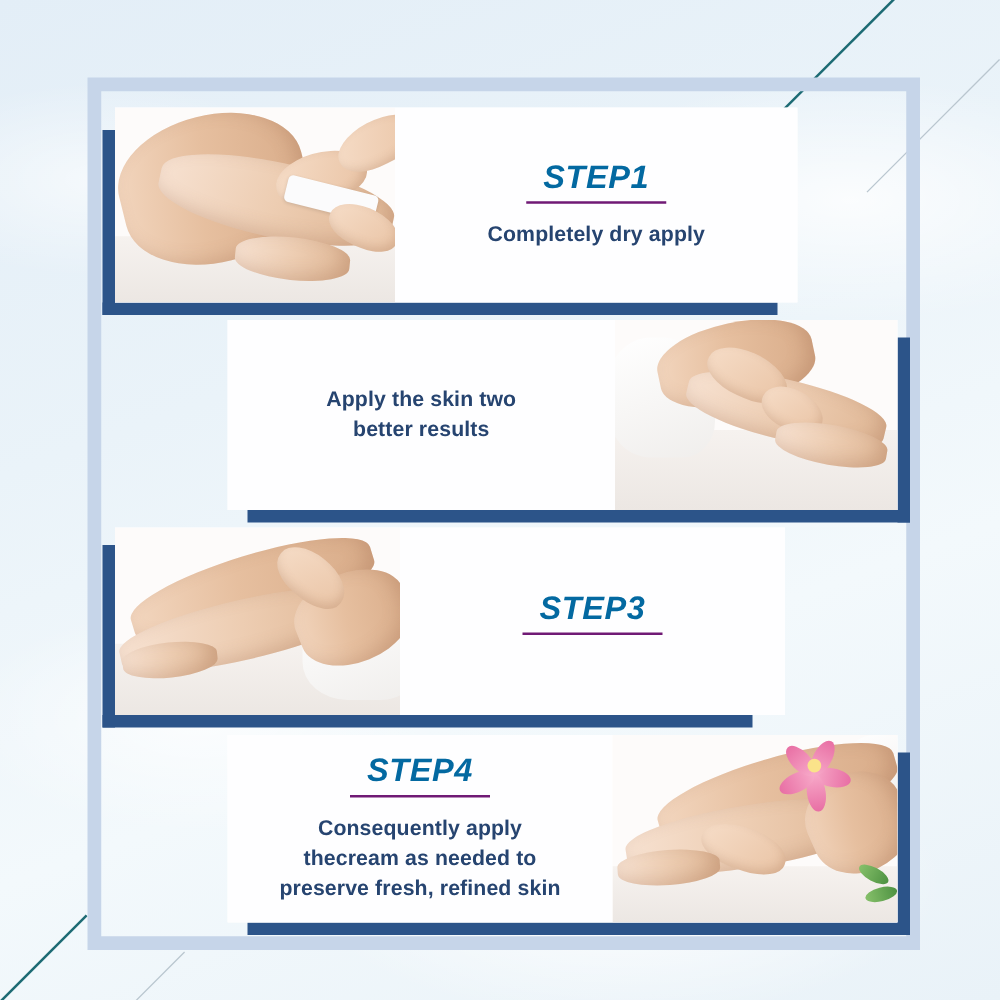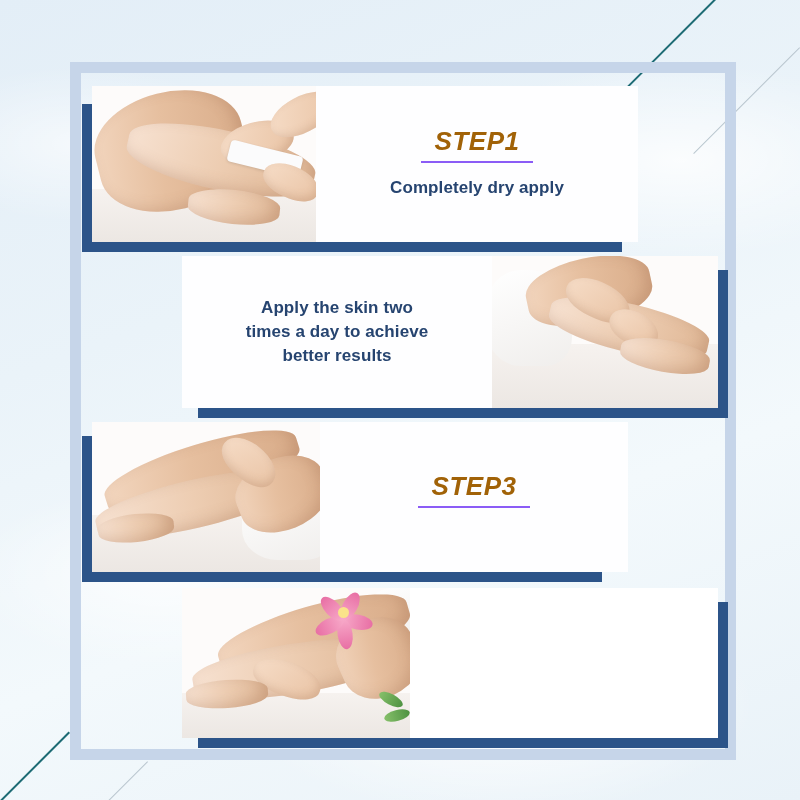--- a/index.html
+++ b/index.html
@@ -31,23 +31,23 @@
 
   
   .row{position:absolute;}
   .accent{position:absolute;background:#2c5489;}
   .card{position:absolute;background:#ffffff;overflow:hidden;display:flex;}
   .photo{flex:0 0 auto;position:relative;overflow:hidden;background:#fdfbfa;}
   .panel{flex:1 1 auto;display:flex;flex-direction:column;align-items:center;
     justify-content:center;background:#fefeff;padding:6px 10px;box-sizing:border-box;}
 
   .step-title{
-    font-size:26px;font-weight:bold;font-style:italic;color:#a16207;
+    font-size:26px;font-weight:bold;font-style:italic;color:#0369a1;
     letter-spacing:.5px;line-height:1;padding:0 14px 7px 14px;
-    border-bottom:2px solid #8b5cf6;margin-bottom:13px;
+    border-bottom:2px solid #701a75;margin-bottom:13px;
   }
   .step-text{
     font-size:17px;font-weight:bold;color:#264470;text-align:center;
     line-height:1.42;letter-spacing:.1px;
   }
 
   
   .sheet{position:absolute;left:0;right:0;bottom:0;height:34%;
     background:linear-gradient(180deg,#f6f2ef 0%,#ece7e3 100%);}
   .leg{position:absolute;border-radius:50%/40%;
@@ -107,21 +107,20 @@
 </div>
 
 <div class="row" style="left:182px;top:256px;width:546px;height:162px;">
   <div class="accent" style="left:536px;top:14px;width:10px;height:148px;"></div>
   <div class="accent" style="left:16px;top:152px;width:530px;height:10px;"></div>
 
   <div class="card" style="left:0;top:0;width:536px;height:152px;">
     <div class="panel">
       <div class="step-text">
         <div>Apply the skin two</div>
-        <div>times a day to achieve</div>
         <div>better results</div>
       </div>
     </div>
     <div class="photo" style="width:226px;">
       <div class="sheet" style="height:42%;"></div>
       <div class="towel" style="left:-6px;top:14px;width:86px;height:96px;"></div>
       <div class="leg" style="left:34px;top:2px;width:126px;height:66px;transform:rotate(-12deg);"></div>
       <div class="leg leg2" style="left:56px;top:48px;width:162px;height:48px;transform:rotate(13deg);"></div>
       <div class="hand" style="left:72px;top:26px;width:68px;height:36px;transform:rotate(24deg);"></div>
       <div class="hand" style="left:116px;top:56px;width:52px;height:32px;transform:rotate(26deg);"></div>
@@ -148,20 +147,28 @@
       <div class="step-title">STEP3</div>
     </div>
   </div>
 </div>
 
 <div class="row" style="left:182px;top:588px;width:546px;height:160px;">
   <div class="accent" style="left:536px;top:14px;width:10px;height:146px;"></div>
   <div class="accent" style="left:16px;top:150px;width:530px;height:10px;"></div>
 
   <div class="card" style="left:0;top:0;width:536px;height:150px;">
+    <div class="panel">
+      <div class="step-title">STEP4</div>
+      <div class="step-text">
+        <div>Consequently apply</div>
+        <div>thecream as needed to</div>
+        <div>preserve fresh, refined skin</div>
+      </div>
+    </div>
     <div class="photo" style="width:228px;">
       <div class="sheet" style="height:30%;"></div>
       <div class="towel" style="left:186px;top:0;width:60px;height:54px;"></div>
       <div class="leg" style="left:34px;top:18px;width:196px;height:58px;transform:rotate(-16deg);"></div>
       <div class="leg leg2" style="left:10px;top:56px;width:200px;height:50px;transform:rotate(-9deg);"></div>
       <div class="leg" style="left:156px;top:30px;width:80px;height:80px;transform:rotate(-24deg);"></div>
       <div class="hand" style="left:70px;top:74px;width:70px;height:34px;transform:rotate(18deg);"></div>
       <div class="leg leg2" style="left:4px;top:92px;width:82px;height:28px;transform:rotate(-4deg);"></div>
       <div class="flower" style="left:132px;top:-2px;">
         <div class="petal" style="left:29px;top:26px;transform:rotate(10deg);"></div>

